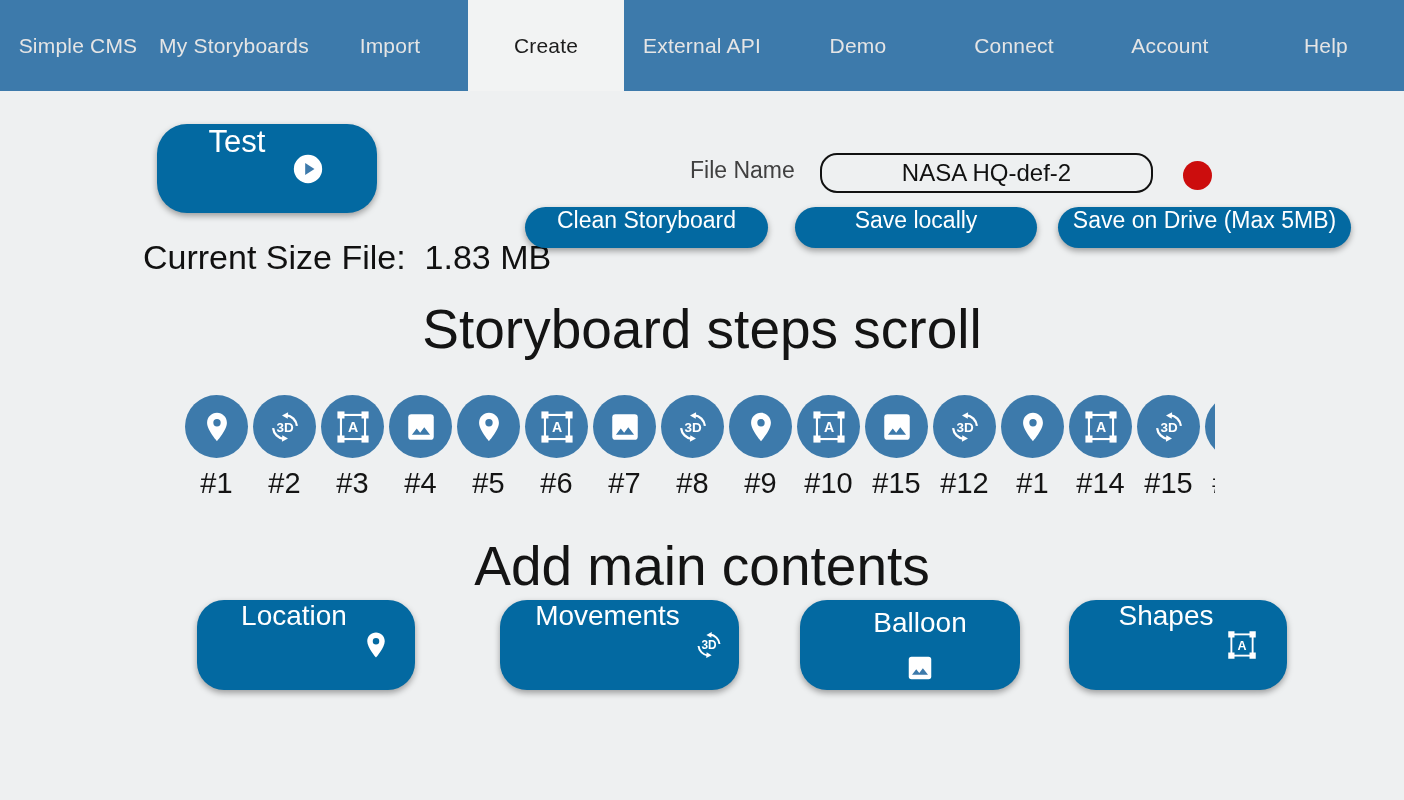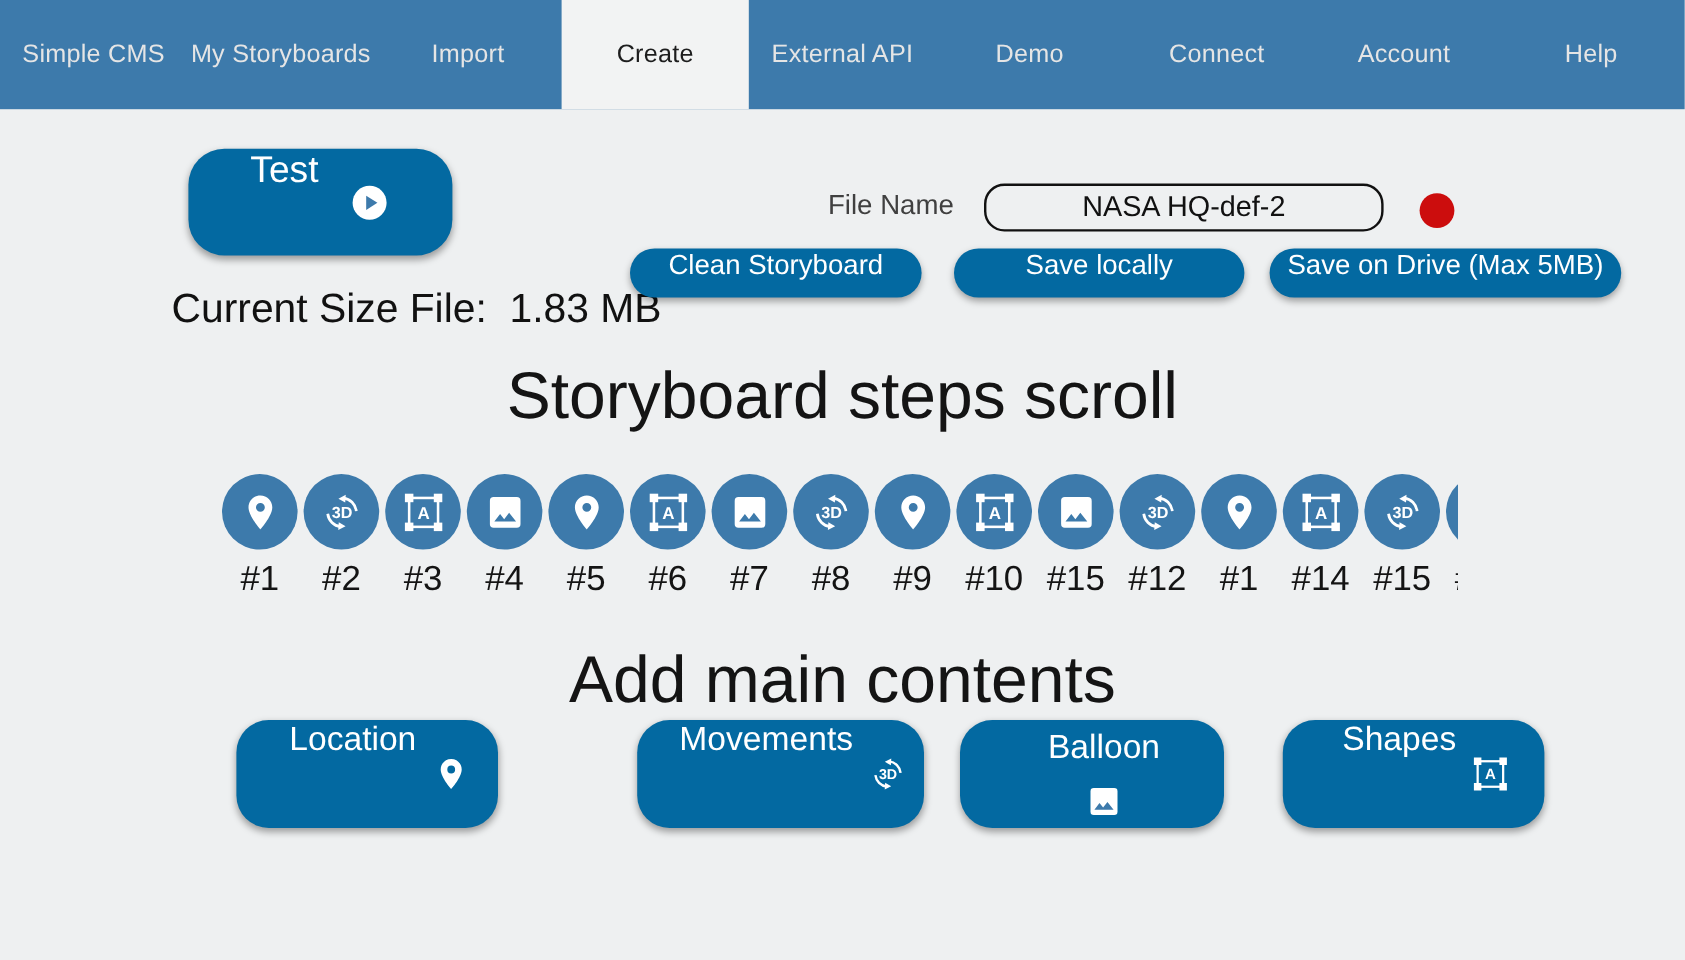--- a/index.html
+++ b/index.html
@@ -77,21 +77,21 @@
   }
   .step-circle svg { width:34px; height:34px; }
   .step-label { margin-top:9px; font-size:29px; color:#141414; }
   
   .content-btn {
     position:absolute; top:600px; height:90px; border-radius:27px;
     font-size:28px; gap:14px;padding-left:20px;
   }
   .content-btn svg { width:30px; height:30px; }
   .content-btn.c0 { left:197px;  width:218px; }
-  .content-btn.c1 { left:531px;  width:239px; }
+  .content-btn.c1 { left:500px;  width:239px; }
   .content-btn.c2 { left:800px;  width:220px;flex-direction:column; }
   .content-btn.c3 { left:1069px; width:218px; }
   .icon-wrap { display:flex; align-items:center; justify-content:center; }
 </style>
 </head>
 <body>
 
 <nav class="navbar" id="navbar">
     <div class="nav-item">Simple CMS</div>
     <div class="nav-item">My Storyboards</div>

